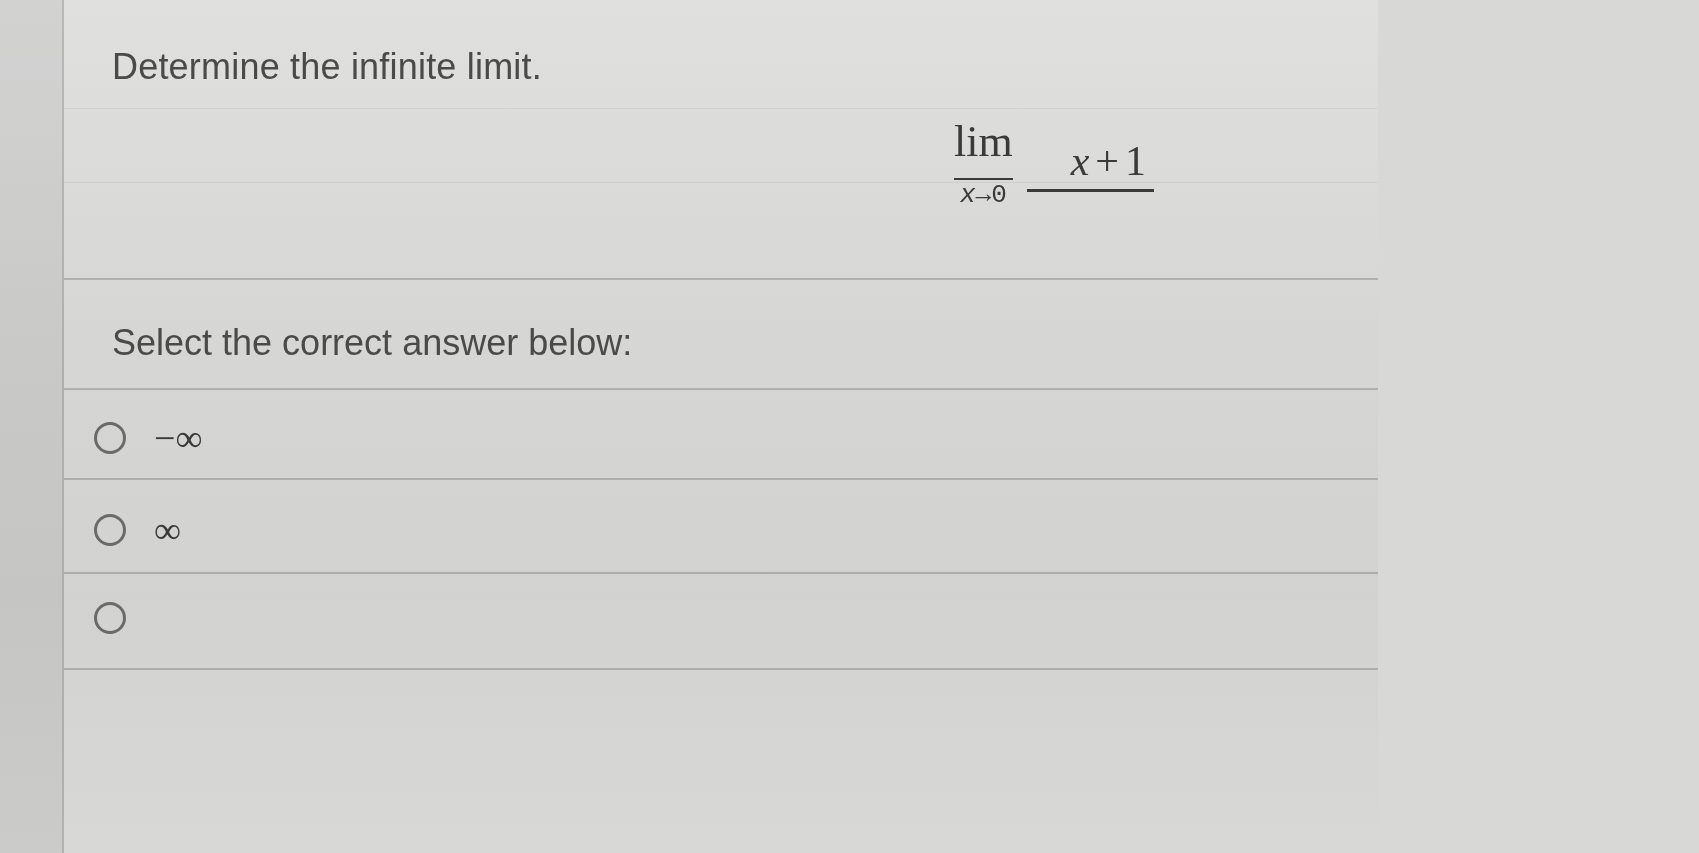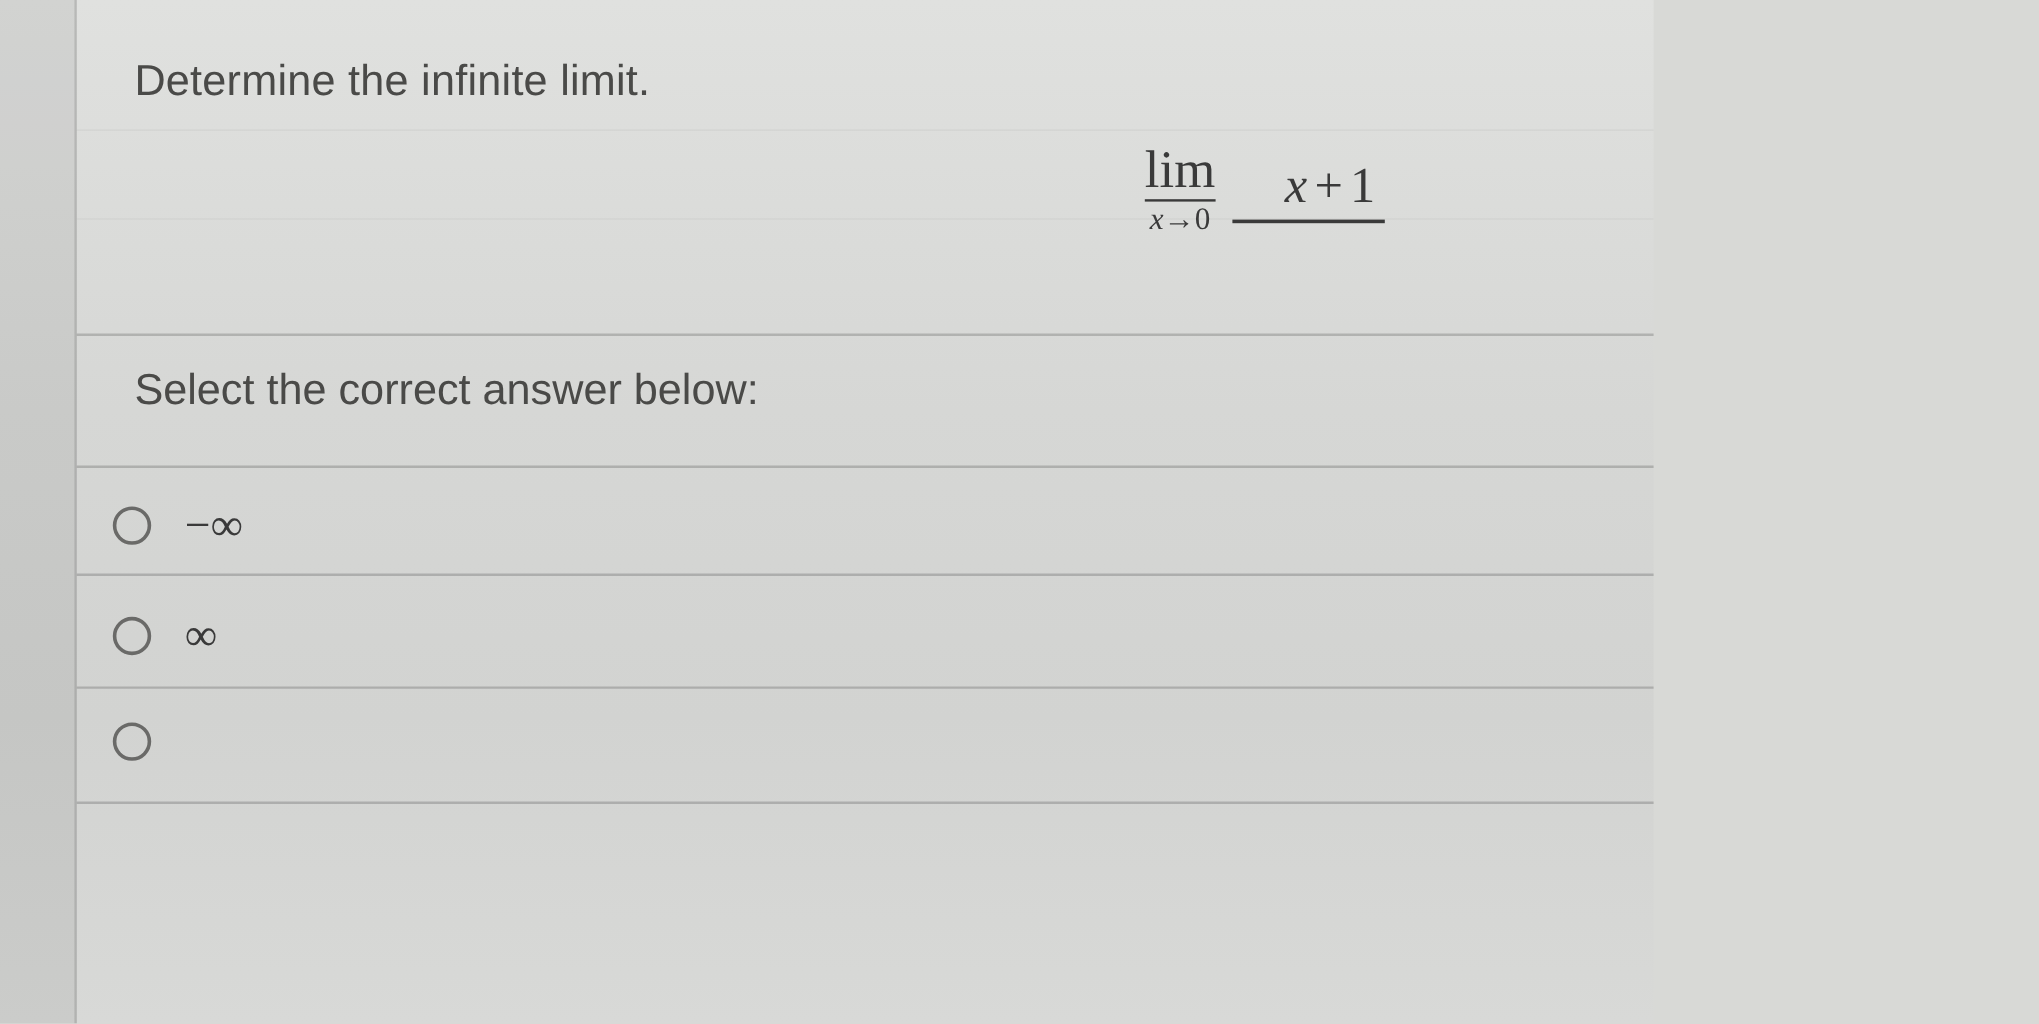--- a/index.html
+++ b/index.html
@@ -53,24 +53,24 @@
   .lim-block {
     display: flex;
     flex-direction: column;
     align-items: center;
     line-height: 1.0;
   }
   .lim-word {
     font-family: "Times New Roman", serif;
     font-size: 44px;
     border-bottom: 2px solid #3a3a3a;
-    padding-bottom: 2px;
+    padding-bottom: 14px;
   }
   .lim-sub {
-    font-family: Liberation Serif, serif;
+    font-family: Liberation Mono, monospace;
     font-size: 26px;
     margin-top: 2px;
   }
   .lim-sub .ital { font-style: italic; }
   .frac {
     display: flex;
     flex-direction: column;
     align-items: center;
     font-family: "Times New Roman", serif;
   }
@@ -93,21 +93,21 @@
   }
   .frac sup {
     font-size: 24px;
     vertical-align: super;
     font-style: normal;
   }
   .frac .plus { font-style: normal; padding: 0 6px; }
   .frac .paren { font-style: normal; }
   .select-text {
     position: absolute;
-    left: 48px; top: 304px;
+    left: 48px; top: 322px;
     font-size: 36px;
     color: #4a4a48;
   }
   .option {
     position: absolute;
     left: 30px;
     display: flex;
     align-items: center;
     gap: 28px;
     cursor: pointer;

